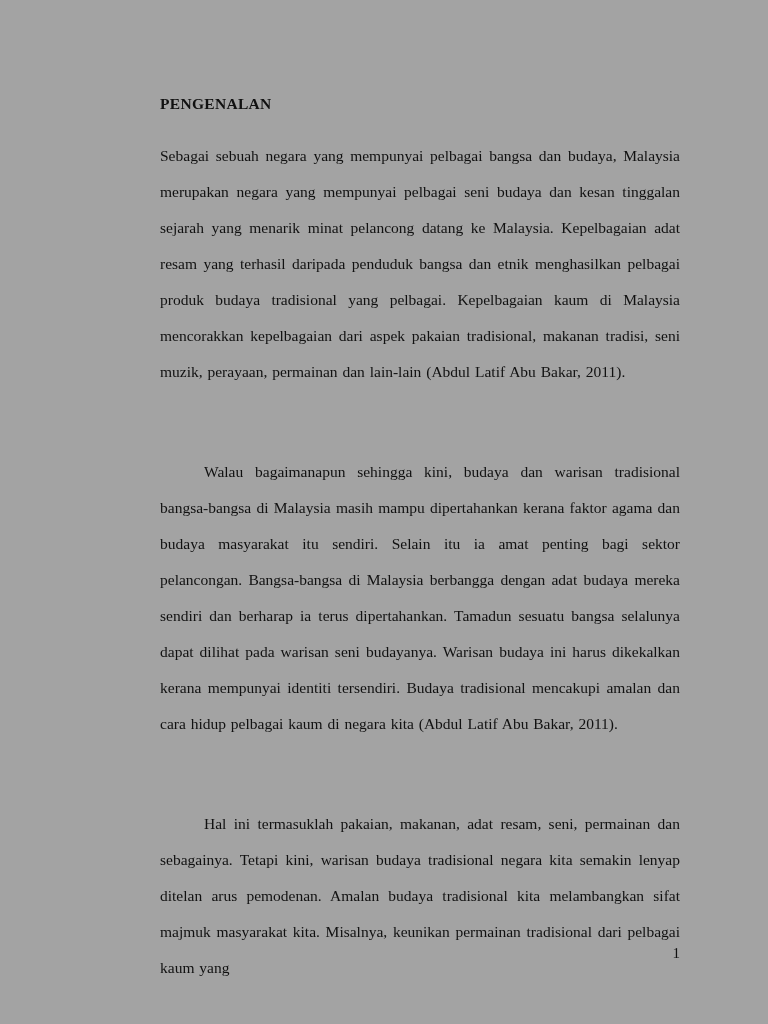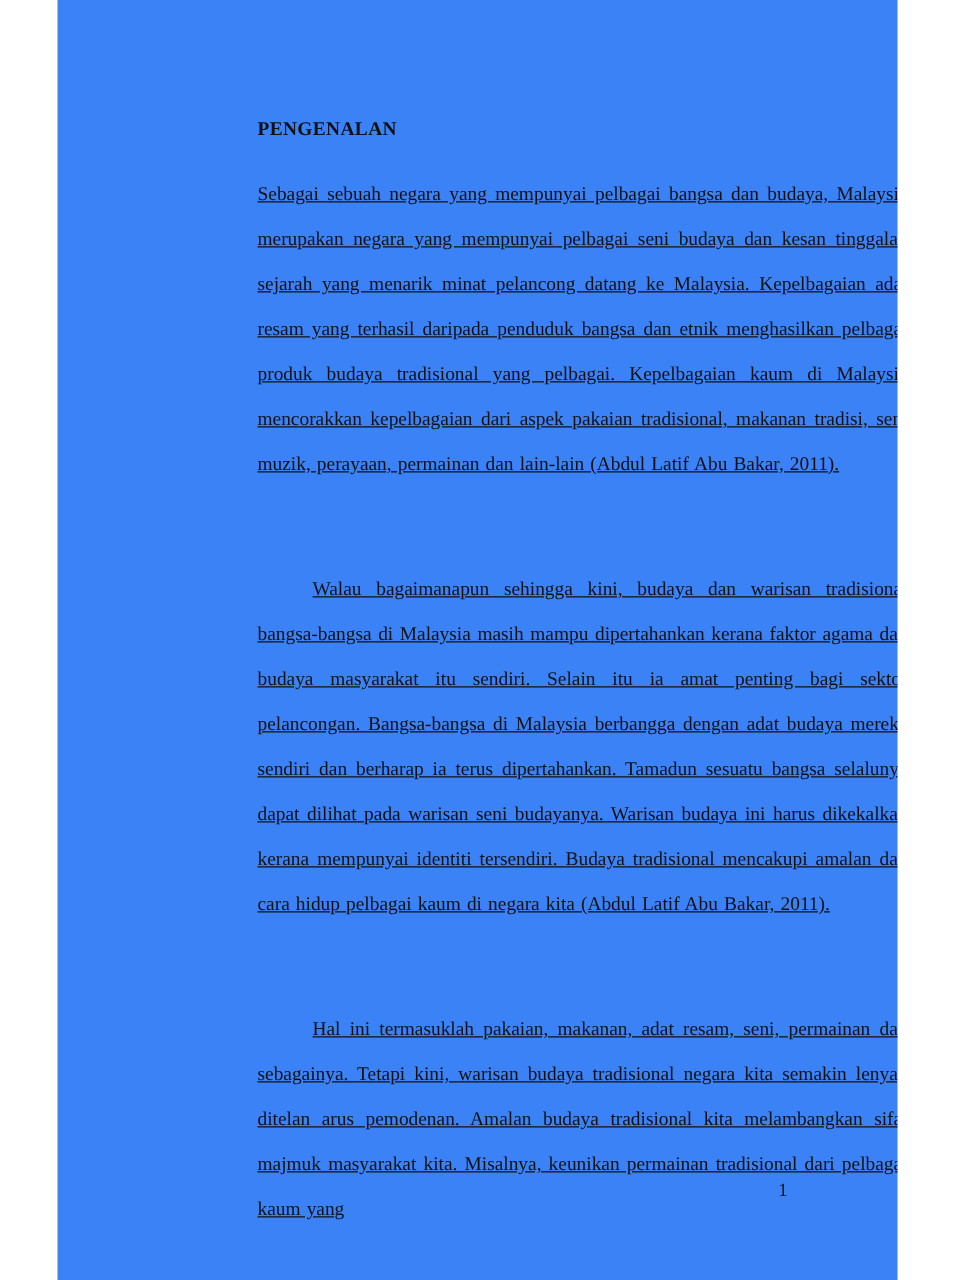--- a/index.html
+++ b/index.html
@@ -2,48 +2,46 @@
 <html><head>
 <meta charset="utf-8">
 <style>
   html, body {
     margin: 0;
     padding: 0;
     background: #ffffff;
   }
   .page {
     position: relative;
-    width: 672px;
+    width: 768px;
     height: 1024px;
-    background: #3b82f6;
+    background: #a3a3a3;
     font-family: "Liberation Serif", "DejaVu Serif", serif;
     color: #111111;
     overflow: hidden;
-    margin-left: 46px;
   }
   .content {
     position: absolute;
     left: 160px;
     top: 86px;
     width: 520px;
   }
   .doc-title {
     font-size: 15.5px;
     font-weight: bold;
     letter-spacing: 0.3px;
     margin: 0 0 16px 0;
     line-height: 36px;
   }
   .para {
     font-size: 15.5px;
     line-height: 36px;
     text-align: justify;
     margin: 0 0 64px 0;
     word-spacing: 1px;
-    text-decoration: underline;
   }
   .para.indented {
     text-indent: 44px;
   }
   .para:last-of-type {
     margin-bottom: 0;
   }
   .page-number {
     position: absolute;
     right: 88px;

